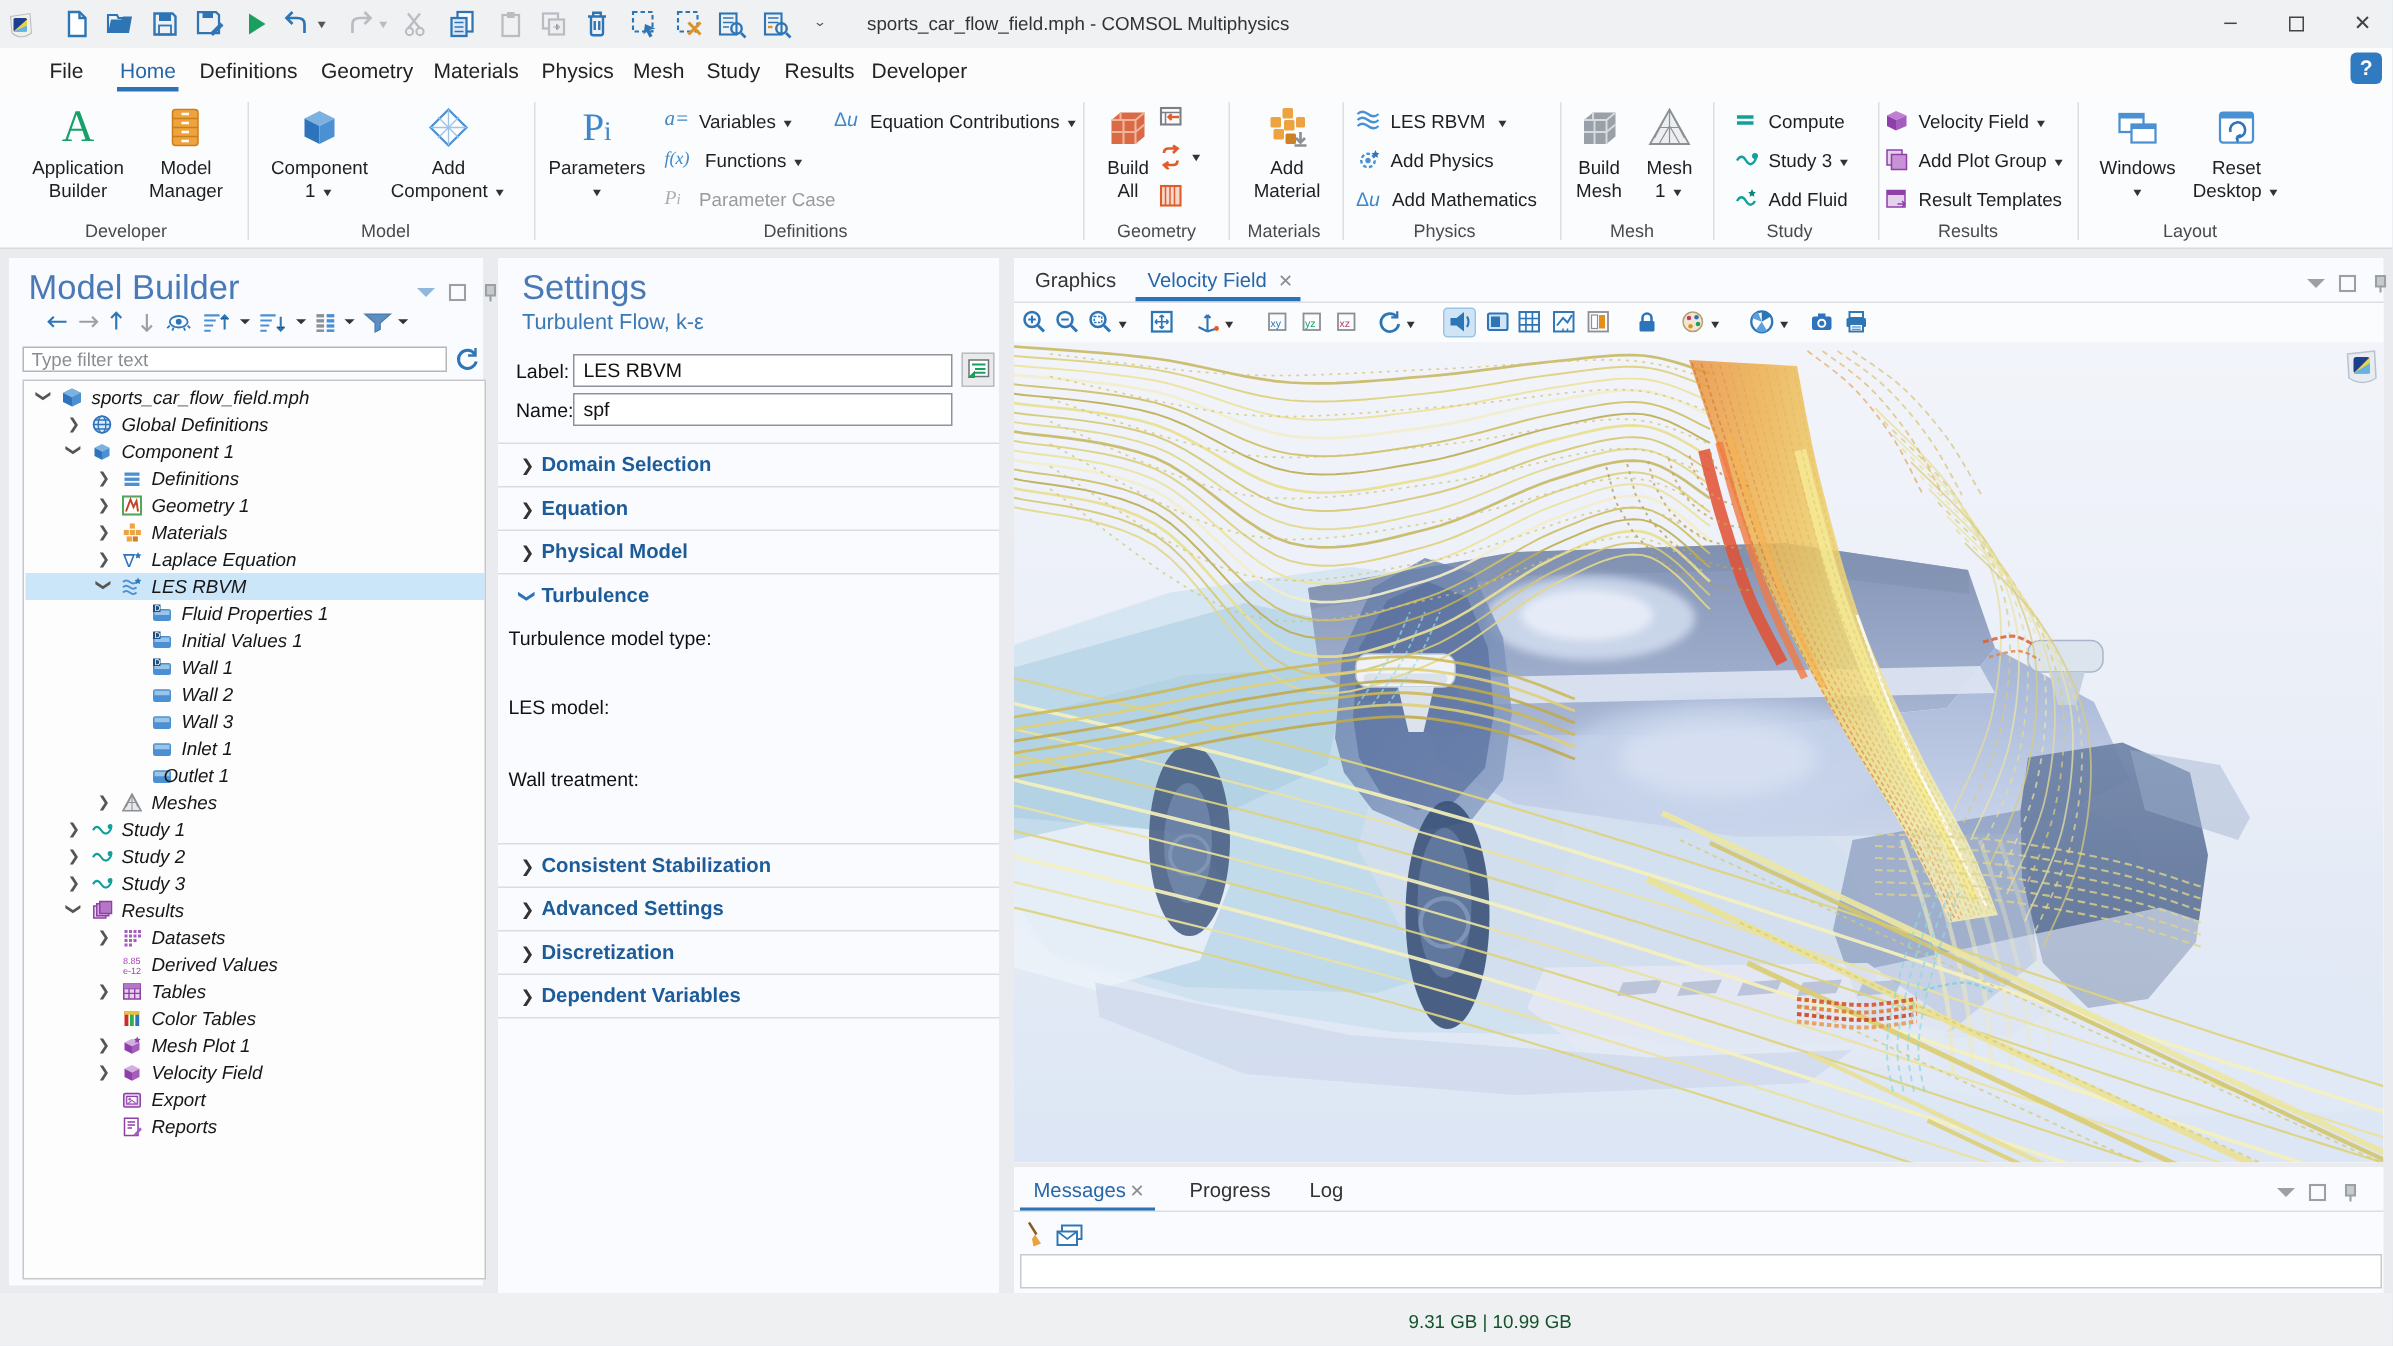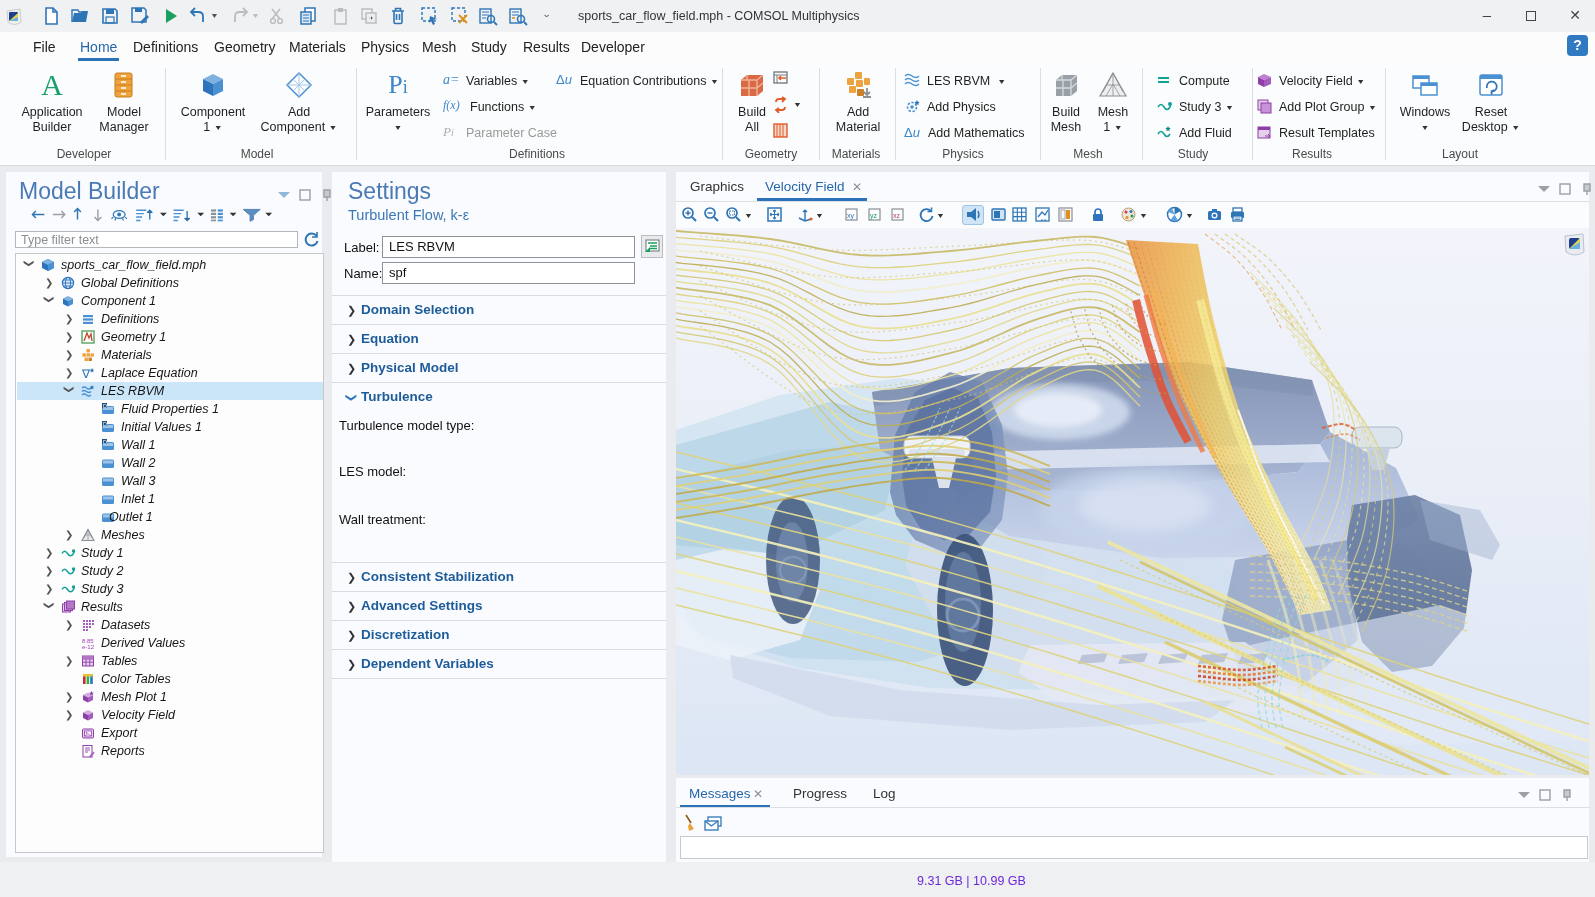--- a/index.html
+++ b/index.html
@@ -44,21 +44,21 @@
 .sechead .sh-txt{position:absolute;left:29px;top:6px;font-size:13.5px;font-weight:bold;color:#1d5c99;}
 .combo{position:absolute;left:5px;width:325px;height:20px;background:linear-gradient(#f6f6f6,#ebebeb);border:1px solid #9b9b9b;border-radius:2px;font-size:13px;color:#111;padding:1px 8px;}
 .combo::after{content:"";position:absolute;right:8px;top:7px;border-left:4.5px solid transparent;border-right:4.5px solid transparent;border-top:6px solid #1a1a1a;}
 
 .gtab{position:absolute;top:7px;font-size:13.5px;color:#333;}
 .gtab.active{color:#2767a8;}
 .ticon{position:absolute;top:4px;width:17px;height:17px;}
 
 .mtabtxt{position:absolute;top:8px;font-size:13.5px;color:#333;}
 #statusbar{position:absolute;left:0;top:862px;width:1595px;height:35px;background:#eff0f2;}
-#statusbar span{position:absolute;left:917px;top:12px;font-size:12.5px;color:#6d28d9;}
+#statusbar span{position:absolute;left:939px;top:12px;font-size:12.5px;color:#14532d;}
 svg{display:block;}
 </style></head>
 <body>
 <div id="app">
 
 <div id="titlebar">
  <svg class="qat" style="left:4px;top:7px" viewBox="0 0 20 20">
         <path d="M3 4 L16 2 L17 15 Q10 20 4 15 Z" fill="#f0efe9" stroke="#b9bdc2" stroke-width="0.7"></path>
         <rect x="5" y="5" width="9" height="9" rx="1" fill="#1d3f8f"></rect>
         <path d="M5 14 L14 6 L14 14 Z" fill="#e8d44a"></path>

